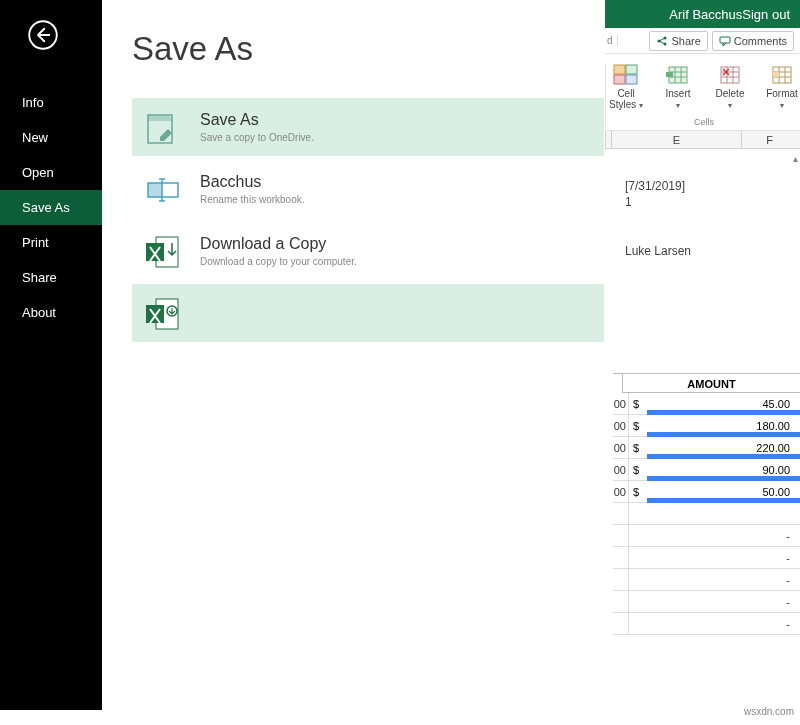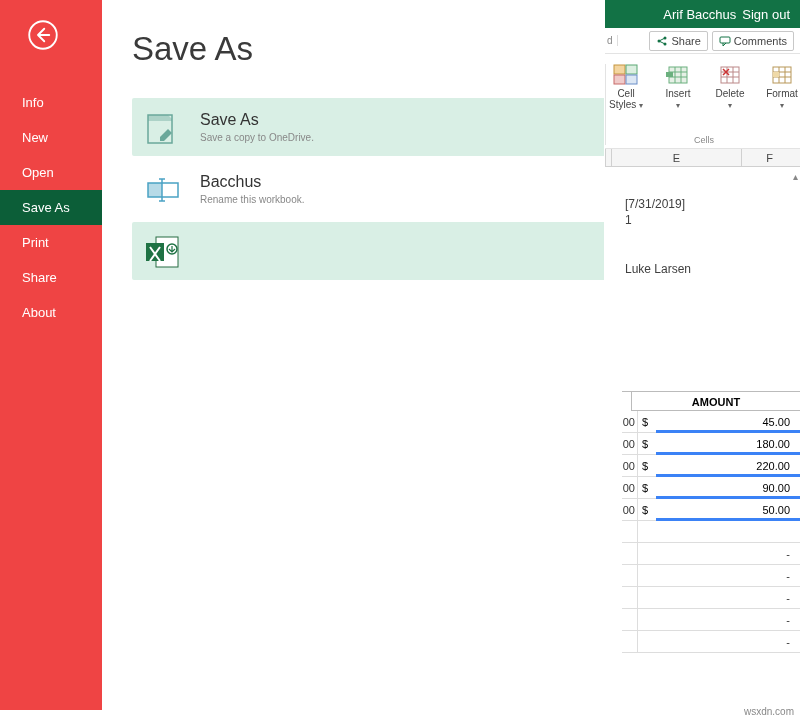--- a/index.html
+++ b/index.html
@@ -15,21 +15,21 @@
       position: relative;
       background: #ffffff;
     }
     .app-container {
       display: flex;
       width: 800px;
       height: 710px;
     }
     .sidebar {
       width: 102px;
-      background: #ef4444;
+      background: #000000;
       color: #fff;
       display: flex;
       flex-direction: column;
       padding-top: 20px;
     }
     .back-arrow {
       margin-left: 28px;
       margin-bottom: 35px;
       width: 30px;
       height: 30px;
@@ -107,21 +107,21 @@
       display: flex;
       justify-content: flex-end;
       align-items: center;
       background: #127245;
       color: #fff;
       height: 28px;
       padding-right: 10px;
       font-size: 13px;
     }
     .right-header span {
-      margin-left: 6px;
+      margin-left: 0;
     }
     .ribbon-row {
       display: flex;
       justify-content: flex-end;
       align-items: center;
       height: 26px;
       border-bottom: 1px solid #e3e3e3;
       padding-right: 6px;
       gap: 4px;
     }
@@ -178,21 +178,21 @@
       text-align: center;
       line-height: 1.1;
     }
     .tool-caret {
       font-size: 8px;
       color: #666;
     }
     .group-label {
       font-size: 9px;
       color: #888;
-      margin-top: 24px;
+      margin-top: 6px;
     }
     .spreadsheet-strip {
       position: relative;
       height: 560px;
     }
     .col-headers {
       display: flex;
       height: 18px;
       border-bottom: 1px solid #d0d0d0;
       background: #f5f5f5;
@@ -272,21 +272,21 @@
       font-size: 11px;
       border-bottom: 1px solid #ddd;
       height: 100%;
       line-height: 22px;
     }
     .amount-value {
       flex: 1;
       text-align: right;
       padding-right: 10px;
       font-size: 11px;
-      border-bottom: 3px solid #3b82f6;
+      border-bottom: 5px solid #3b82f6;
       height: 100%;
       line-height: 22px;
     }
     .empty-row {
       display: flex;
       height: 22px;
     }
     .empty-left {
       width: 16px;
       border-right: 1px solid #ddd;
@@ -359,20 +359,34 @@
             <line x1="17" y1="10" x2="23" y2="10" stroke="#4aa2c4" stroke-width="1.5"></line>
             <line x1="17" y1="32" x2="23" y2="32" stroke="#4aa2c4" stroke-width="1.5"></line>
           </svg>
         </div>
         <div class="option-text">
           <div class="option-title">Bacchus</div>
           <div class="option-desc">Rename this workbook.</div>
         </div>
       </div>
 
+      <div class="option-item">
+        <div class="option-icon">
+          <svg viewBox="0 0 40 40" width="40" height="40">
+            <rect x="14" y="6" width="22" height="30" fill="#fff" stroke="#276c42" stroke-width="1"></rect>
+            <rect x="4" y="12" width="18" height="18" fill="#1f7244"></rect>
+            <path d="M8 16 L18 30 M18 16 L8 30" stroke="#fff" stroke-width="2"></path>
+            <path d="M30 12 L30 24 M26 20 L30 24 L34 20" stroke="#1f7244" stroke-width="1.5" fill="none"></path>
+          </svg>
+        </div>
+        <div class="option-text">
+          <div class="option-title">Download a Copy</div>
+          <div class="option-desc">Download a copy to your computer.</div>
+        </div>
+      </div>
 
       <div class="option-item highlighted">
         <div class="option-icon">
           <svg viewBox="0 0 40 40" width="40" height="40">
             <rect x="14" y="6" width="22" height="30" fill="#fff" stroke="#276c42" stroke-width="1"></rect>
             <rect x="4" y="12" width="18" height="18" fill="#1f7244"></rect>
             <path d="M8 16 L18 30 M18 16 L8 30" stroke="#fff" stroke-width="2"></path>
             <circle cx="30" cy="18" r="5" fill="none" stroke="#1f7244" stroke-width="1.5"></circle>
             <path d="M30 15 L30 21 M27 18 L30 21 L33 18" stroke="#1f7244" stroke-width="1.2" fill="none"></path>
           </svg>
@@ -473,21 +487,21 @@
       <div class="col-header col-f">F</div>
     </div>
     <div class="scroll-triangle">▴</div>
 
     <div class="sheet-body">
       <div class="sheet-date">[7/31/2019]</div>
       <div class="sheet-num">1</div>
       <div class="sheet-name">Luke Larsen</div>
     </div>
 
-    <div class="amount-table" style="margin-left:17px;">
+    <div class="amount-table" style="margin-left:8px;">
       <div class="amount-header-row">
         <div class="amount-header-left"></div>
         <div class="amount-header">AMOUNT</div>
       </div>
       <div class="amount-row">
         <div class="amount-00">00</div>
         <div class="amount-currency">$</div>
         <div class="amount-value">45.00</div>
       </div>
       <div class="amount-row">

